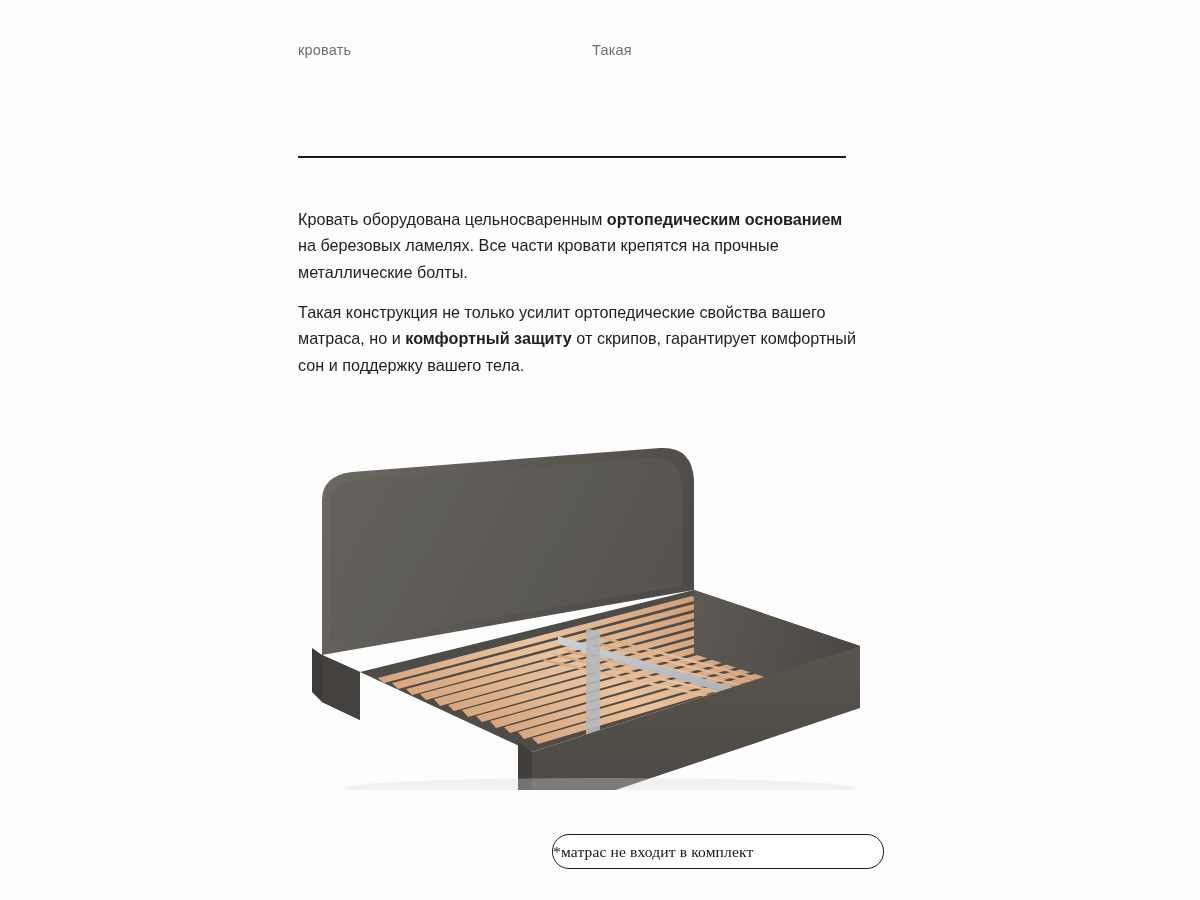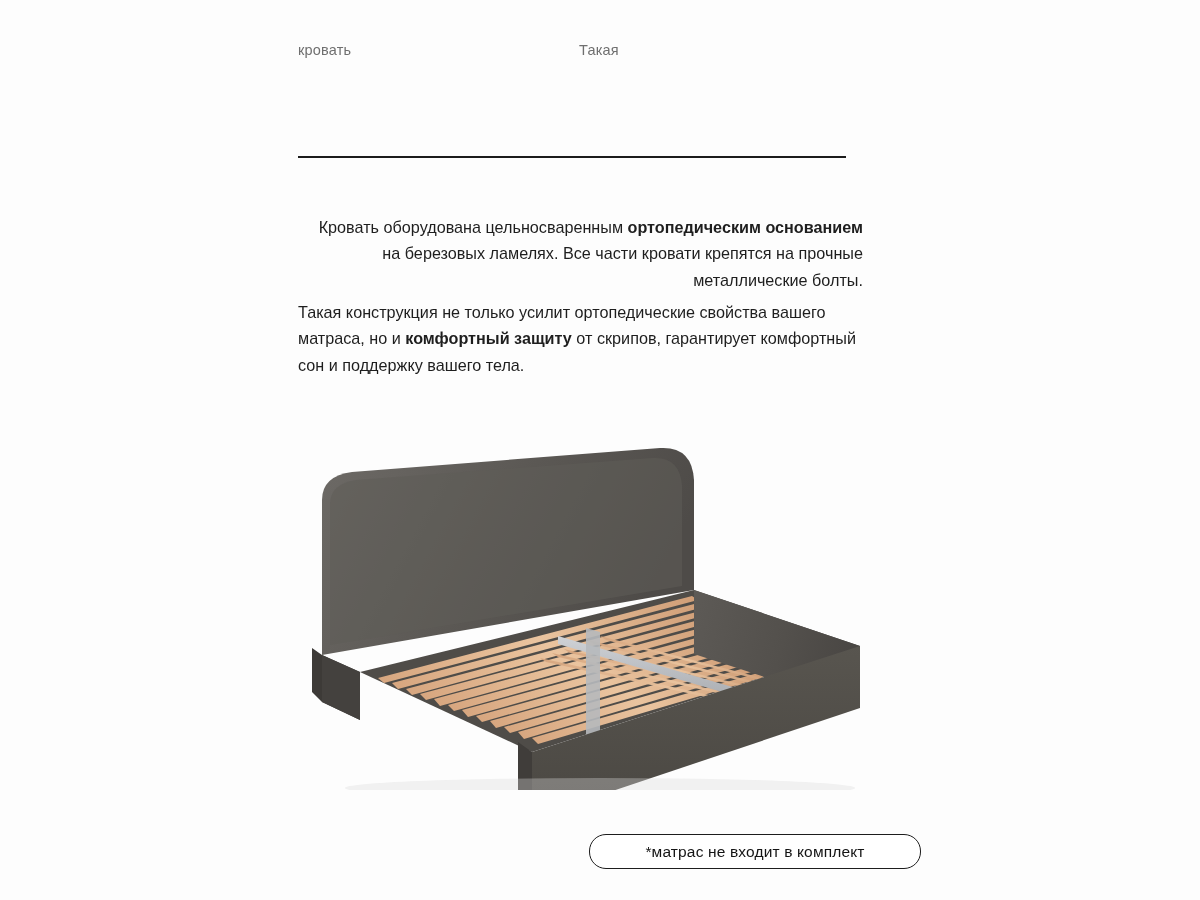--- a/index.html
+++ b/index.html
@@ -23,20 +23,21 @@
   }
 
   
   .header-row {
     position: absolute;
     top: 42px;
     left: 298px;
     width: 620px;
     display: flex;
     align-items: center;
+    gap: 13px;
   }
   .header-label {
     font-size: 14.5px;
     color: #6f6f6f;
     letter-spacing: 0.2px;
     font-weight: 400;
   }
   .header-label.first { width: 281px; }
 
   
@@ -64,47 +65,47 @@
   
   .copy {
     position: absolute;
     left: 298px;
     width: 565px;
     font-size: 16.2px;
     line-height: 1.62;
     color: #1e1e1e;
     font-weight: 400;
   }
-  .copy.p1 { top: 198px; text-align: right; }
+  .copy.p1 { top: 190px; }
   .copy.p2 { top: 283px; }
   .copy b { font-weight: 700; }
 
   
   .bed-wrap {
     position: absolute;
     left: 300px;
     top: 440px;
     width: 600px;
     height: 350px;
   }
   .bed-svg { display: block; width: 600px; height: 350px; }
 
   
   .footnote {
     position: absolute;
-    left: 589px;
+    left: 552px;
     top: 834px;
     width: 330px;
     height: 33px;
     border: 1.6px solid #1d1d1d;
     border-radius: 17px;
     display: flex;
     align-items: center;
-    justify-content: center;
     background: #ffffff;
+    font-family: Liberation Serif, serif;
   }
   .footnote-text {
     font-size: 15.5px;
     color: #141414;
     letter-spacing: 0.15px;
     font-weight: 400;
     white-space: nowrap;
   }
 </style>
 </head>

